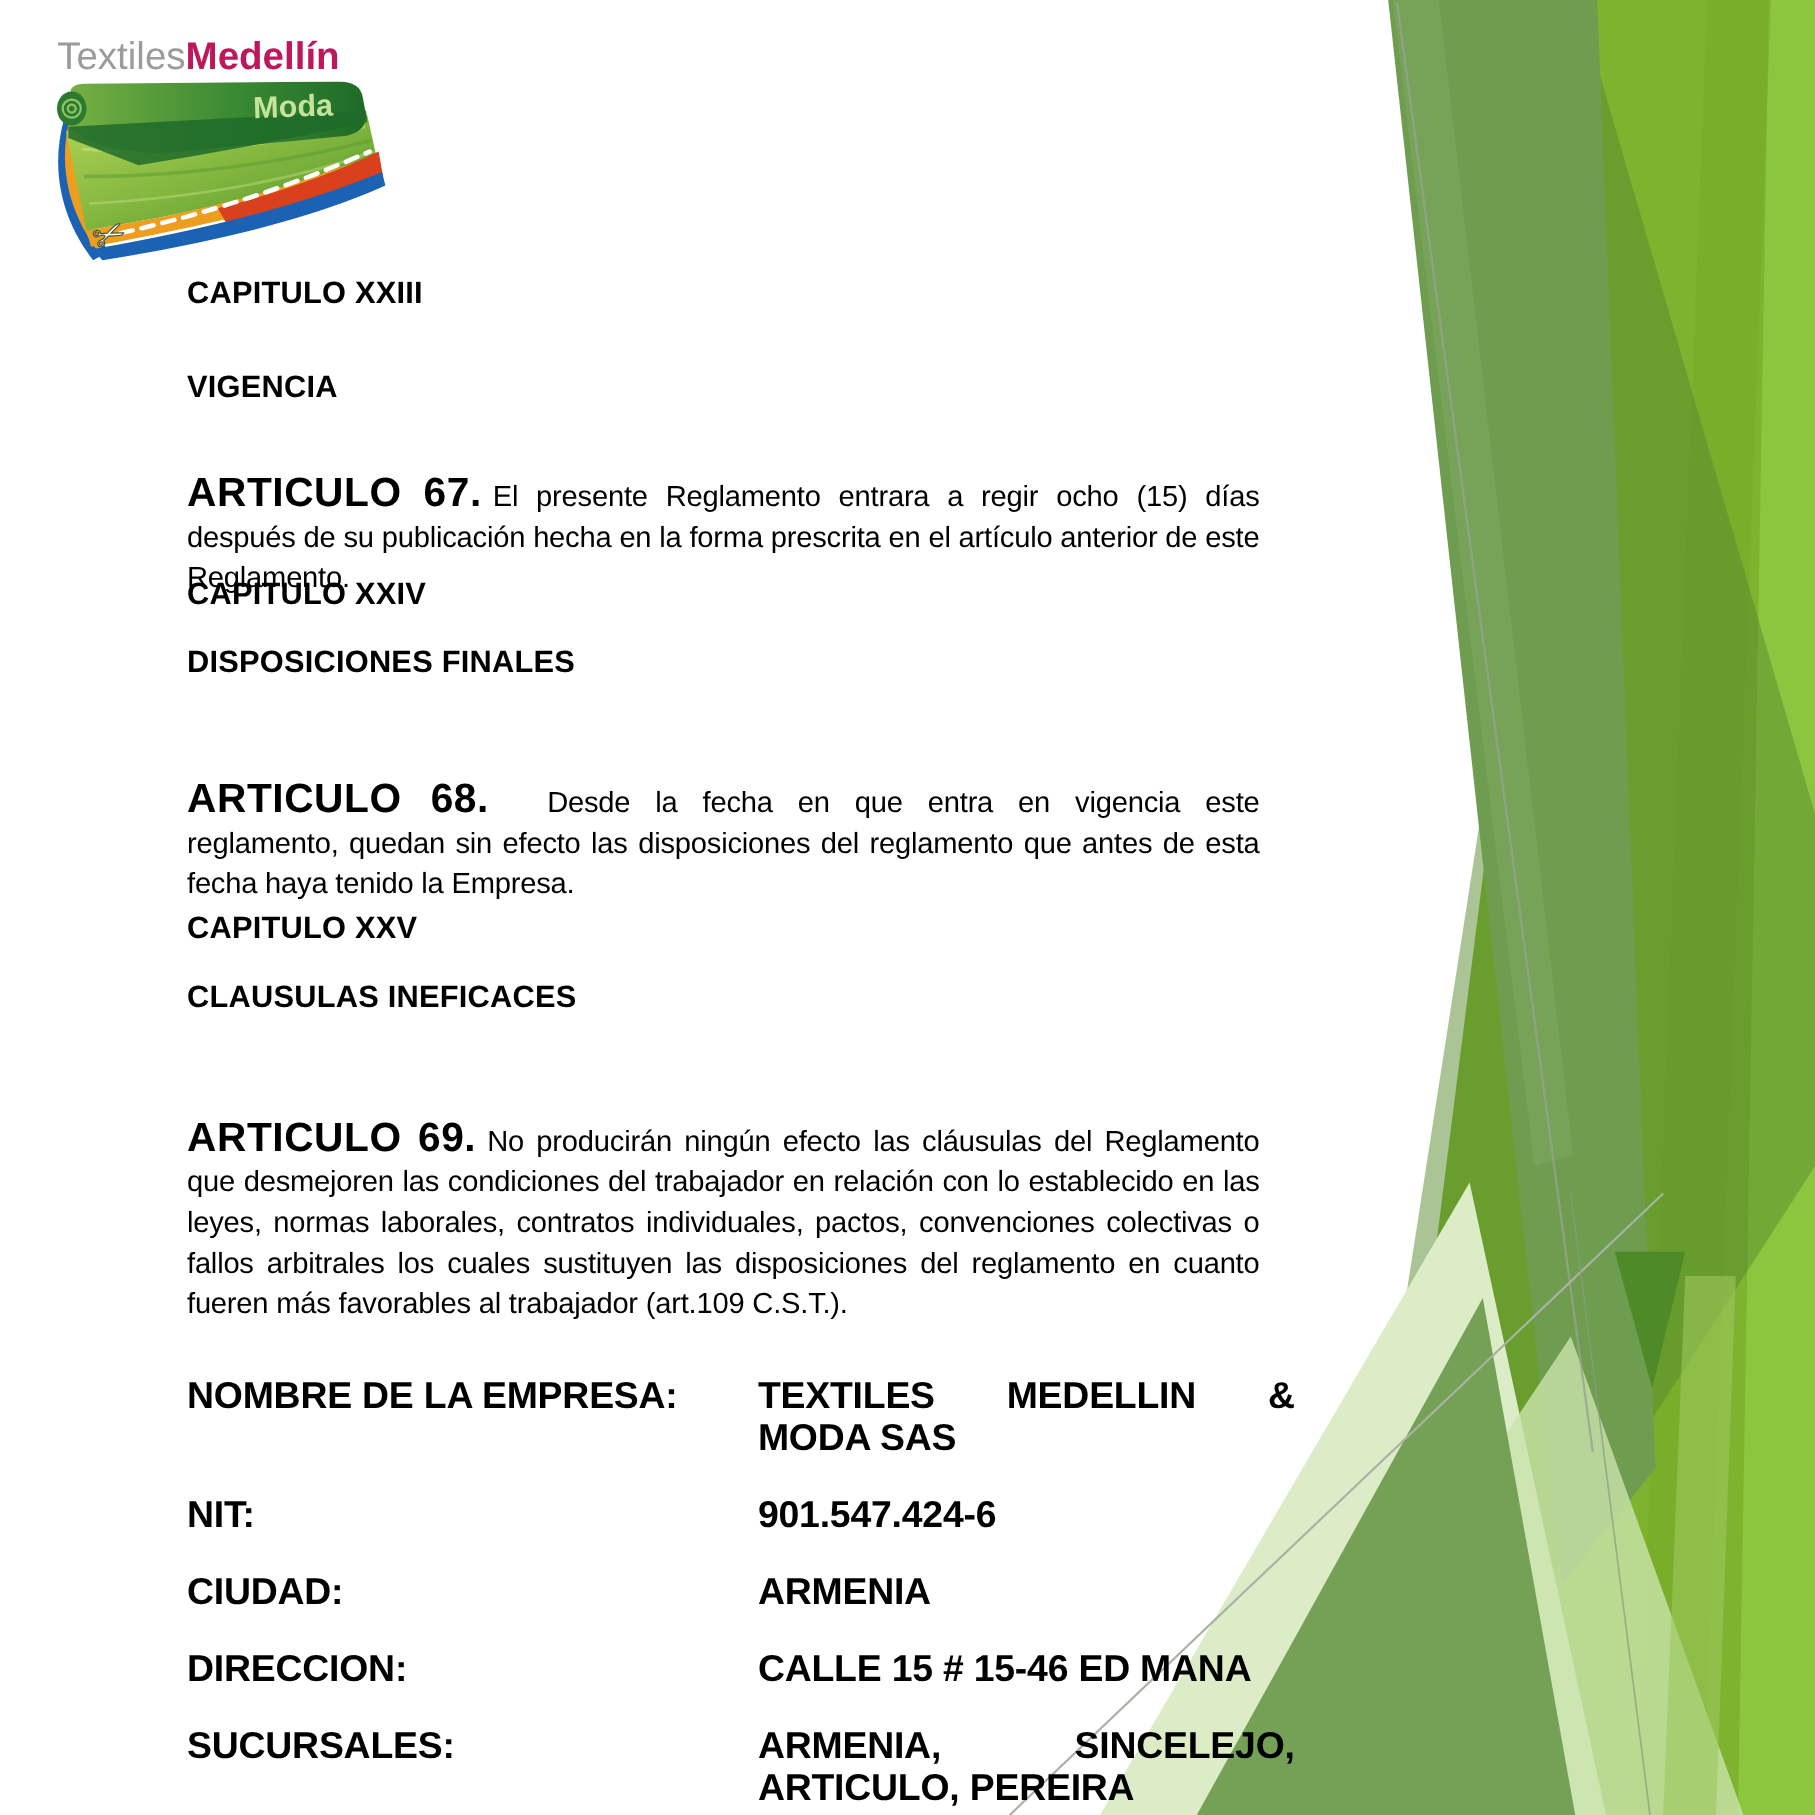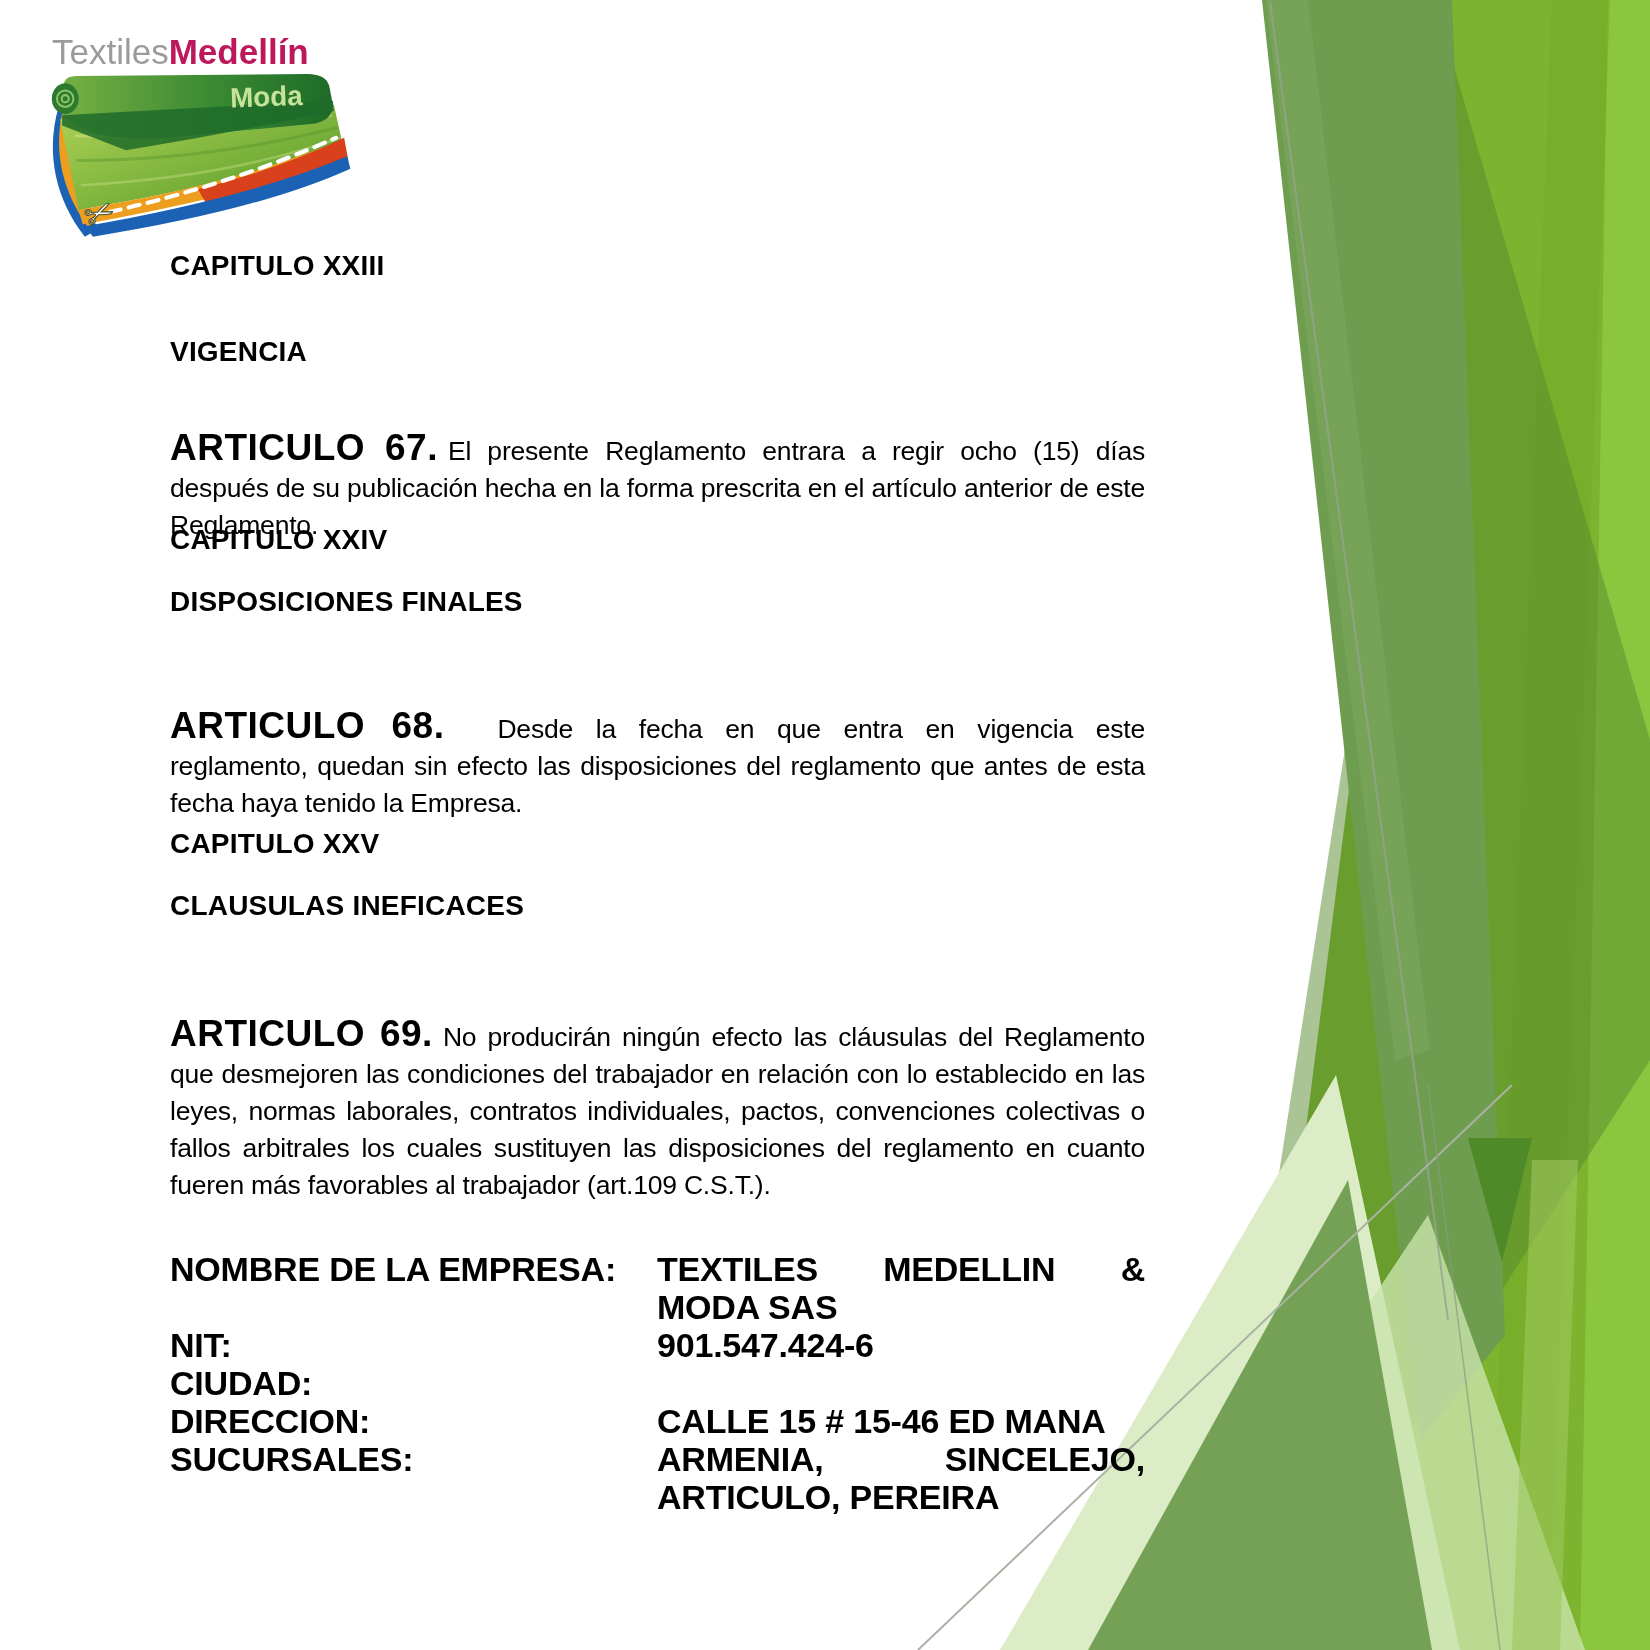--- a/index.html
+++ b/index.html
@@ -29,21 +29,21 @@
     text-align:justify;
   }
   .art-lead{font-size:37px; font-weight:700; letter-spacing:0.5px;}
   .lead-gap-sm{margin-right:10px;}
   .lead-gap-lg{margin-right:53px;}
 
   
   .company{
     position:absolute; top:1250px; width:100%;
     display:grid; grid-template-columns:487px 488px;
-    font-size:34px; font-weight:700; line-height:38px; letter-spacing:-0.2px;
+    font-size:34px; font-weight:700; line-height:38px; letter-spacing:-0.2px;gap:32px;
   }
   .company .label{grid-column:1;}
   .company .value{grid-column:2;}
   .vline{display:block;}
   .vline.spread{text-align:justify; text-align-last:justify;}
 </style>
 </head>
 <body>
 
 <div class="page">
@@ -151,20 +151,23 @@
         <span class="vline spread">TEXTILES MEDELLIN &amp;</span>
         <span class="vline">MODA SAS</span>
       </div>
 
       <div class="label">NIT:</div>
       <div class="value">
         <span class="vline">901.547.424-6</span>
       </div>
 
       <div class="label">CIUDAD:</div>
+      <div class="value">
+        <span class="vline">ARMENIA</span>
+      </div>
 
       <div class="label">DIRECCION:</div>
       <div class="value">
         <span class="vline">CALLE 15 # 15-46 ED MANA</span>
       </div>
 
       <div class="label">SUCURSALES:</div>
       <div class="value">
         <span class="vline spread">ARMENIA, SINCELEJO,</span>
         <span class="vline">ARTICULO, PEREIRA</span>

